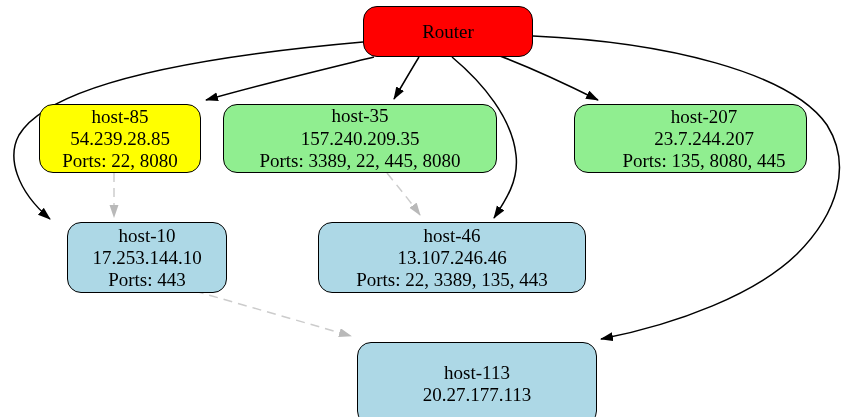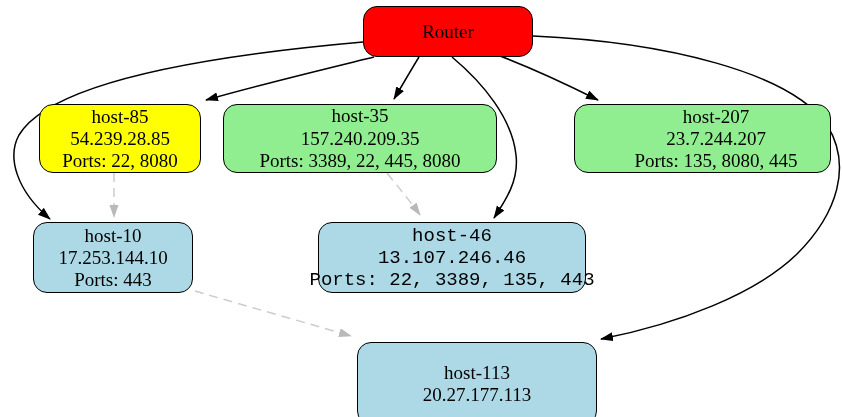--- a/index.html
+++ b/index.html
@@ -39,23 +39,23 @@
   }
   .node-line {
     font-size: 19px;
     line-height: 22px;
     white-space: nowrap;
   }
   
   #node-router  { left: 363px; top: 6px;   width: 170px; height: 51px; }
   #node-host85  { left: 31px;  top: 104px; width: 162px; height: 69px; margin-left: 8px; }
   #node-host35  { left: 223px; top: 104px; width: 274px; height: 69px; }
-  #node-host207 { left: 574px; top: 104px; width: 257px; height: 69px; padding-left: 27px; }
+  #node-host207 { left: 574px; top: 104px; width: 233px; height: 69px; padding-left: 27px; }
   #node-host10  { left: 33px;  top: 222px; width: 160px; height: 71px; }
-  #node-host46  { left: 318px; top: 222px; width: 268px; height: 71px; font-family: Liberation Mono, monospace; }
+  #node-host46  { left: 318px; top: 222px; width: 268px; height: 71px; }
   #node-host113 { left: 357px; top: 342px; width: 240px; height: 83px; }
 </style>
 </head>
 <body>
 
 <div id="canvas">
 
   <svg id="edge-layer" xmlns="http://www.w3.org/2000/svg">
     <defs>
       <marker id="arrow-black" markerUnits="userSpaceOnUse" markerWidth="14" markerHeight="10" refX="12" refY="4.5" orient="auto">
@@ -93,21 +93,21 @@
     <div class="node-line">157.240.209.35</div>
     <div class="node-line">Ports: 3389, 22, 445, 8080</div>
   </div>
 
   <div class="node" id="node-host207" style="background: rgb(144, 238, 144);">
     <div class="node-line">host-207</div>
     <div class="node-line">23.7.244.207</div>
     <div class="node-line">Ports: 135, 8080, 445</div>
   </div>
 
-  <div class="node" id="node-host10" style="background: rgb(173, 216, 230);">
+  <div class="node" id="node-host10" style="background: rgb(173, 216, 230); margin-left: 34px;">
     <div class="node-line">host-10</div>
     <div class="node-line">17.253.144.10</div>
     <div class="node-line">Ports: 443</div>
   </div>
 
   <div class="node" id="node-host46" style="background: rgb(173, 216, 230);">
     <div class="node-line">host-46</div>
     <div class="node-line">13.107.246.46</div>
     <div class="node-line">Ports: 22, 3389, 135, 443</div>
   </div>

